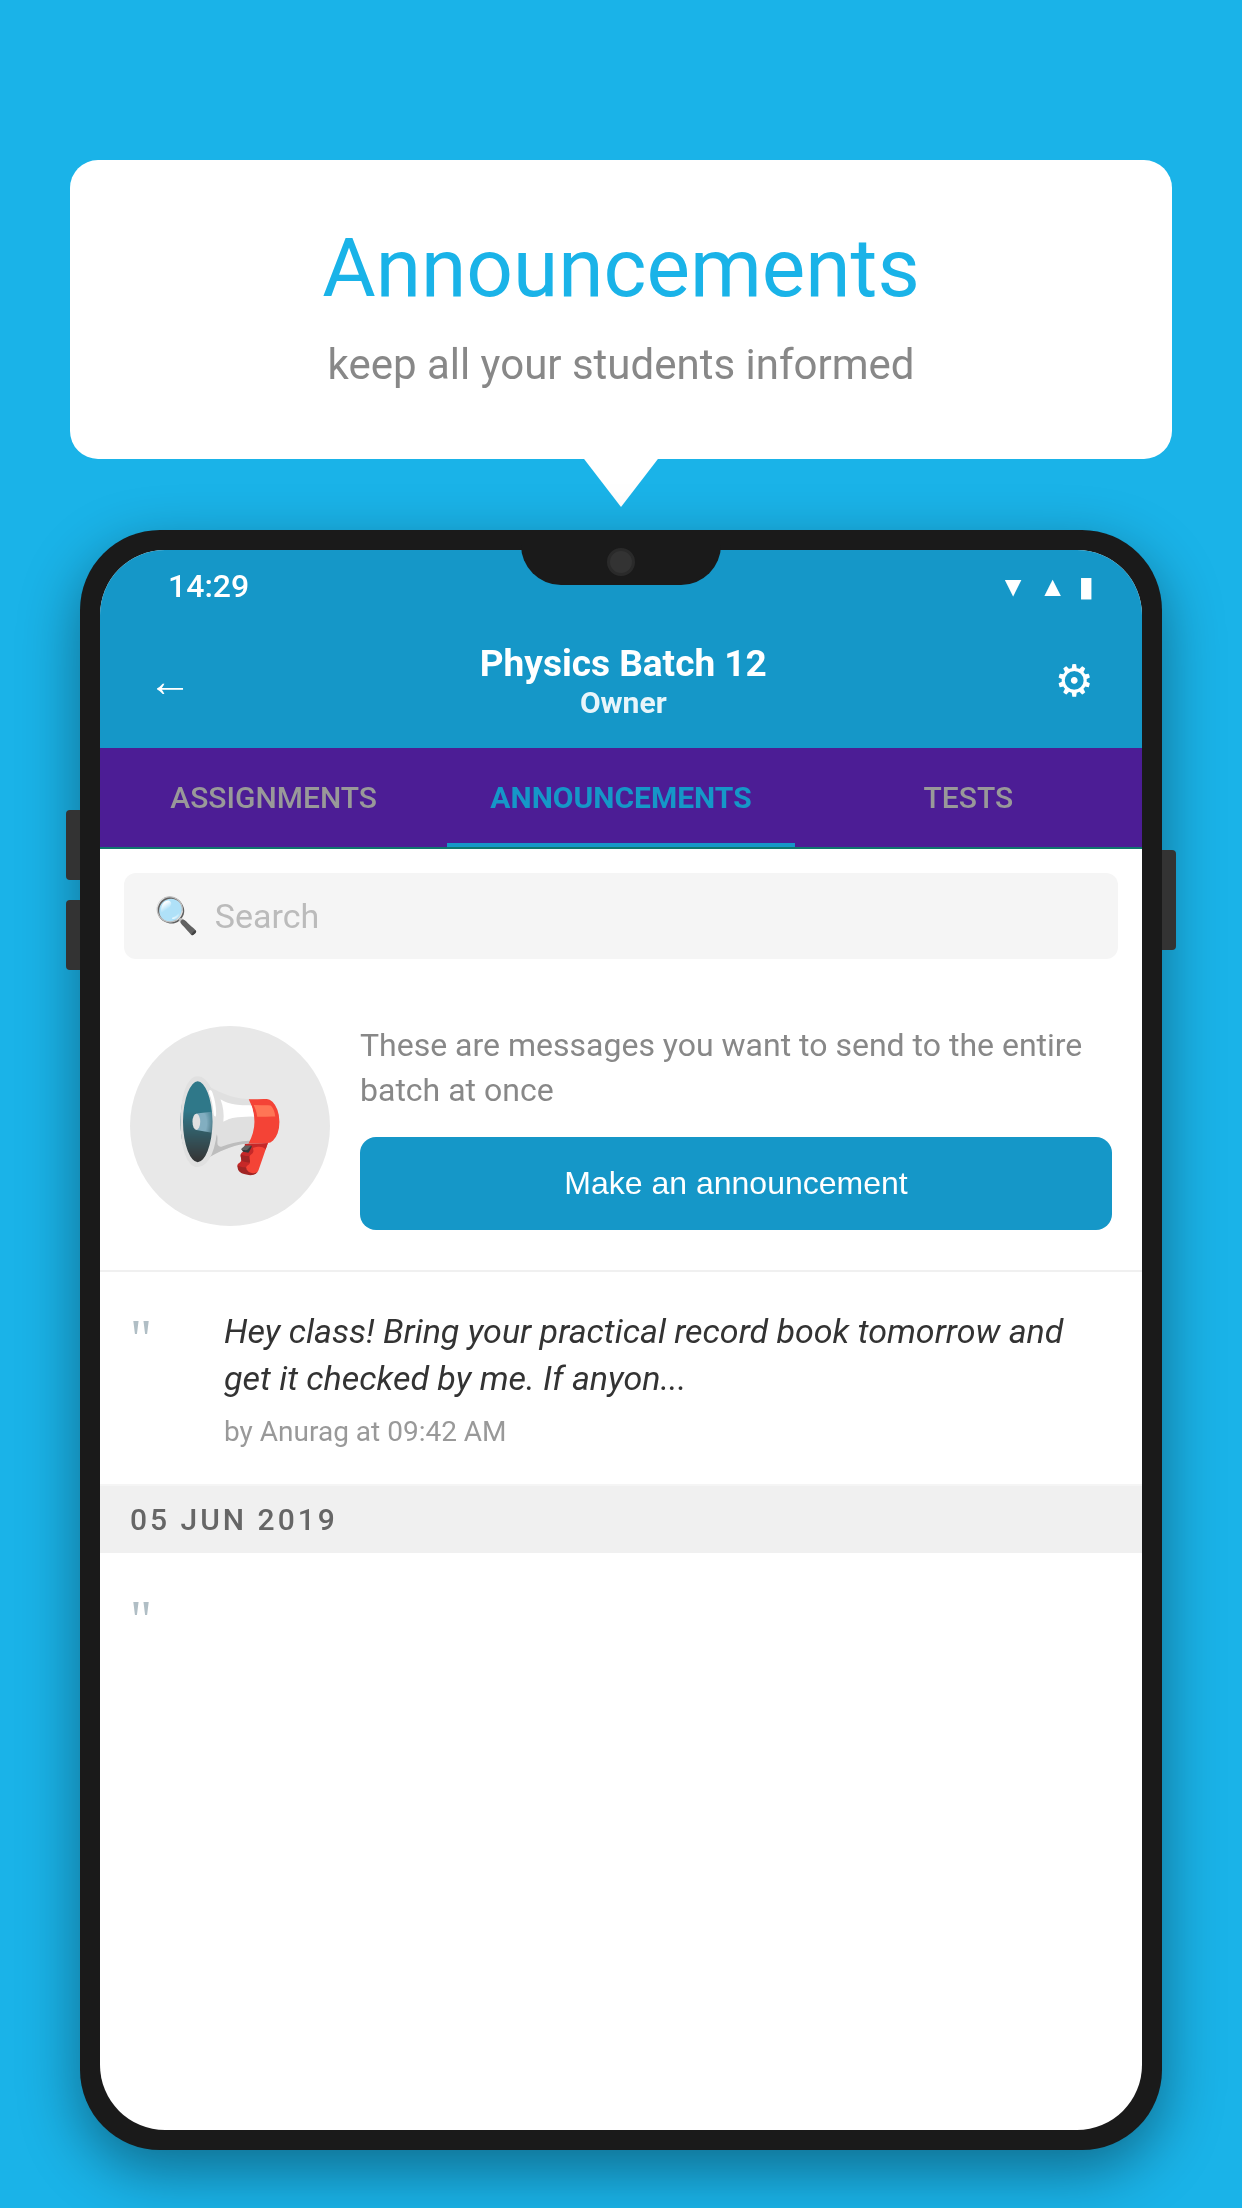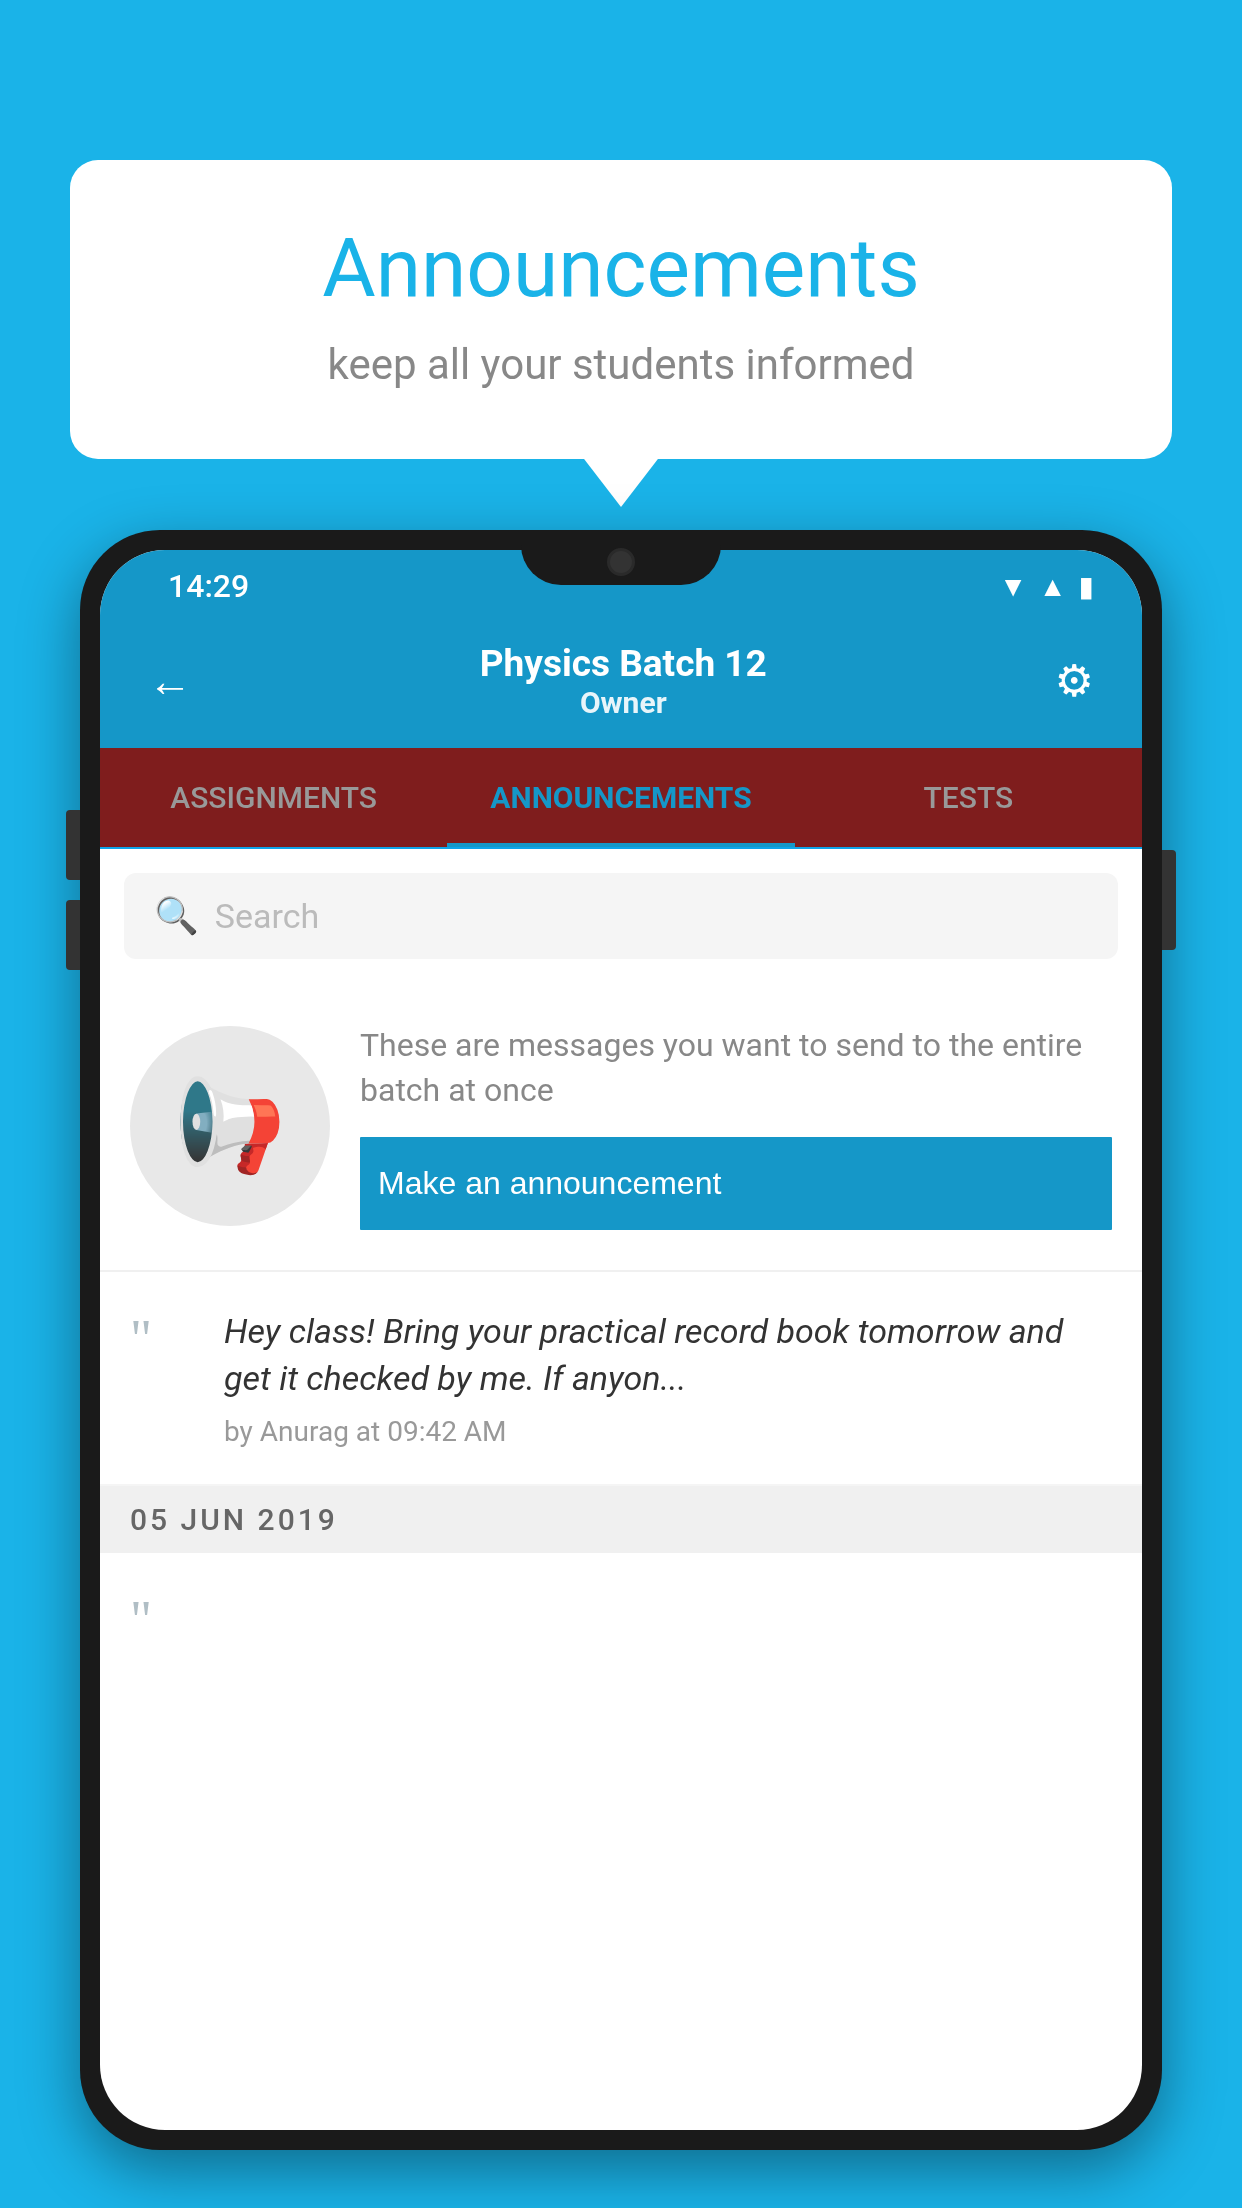--- a/index.html
+++ b/index.html
@@ -203,23 +203,23 @@
     }
 
     .header-gear {
       color: white;
       font-size: 44px;
       cursor: pointer;
     }
 
     
     .tabs-container {
-      background: #7f1d1d;
-      display: flex;
-      border-bottom: 2px solid #0ea5e9;
+      background: #4c1d95;
+      display: flex;
+      border-bottom: 2px solid #0f766e;
       position: relative;
     }
 
     .tab-item {
       flex: 1;
       padding: 32px 20px;
       text-align: center;
       font-size: 30px;
       font-weight: 500;
       color: #999;
@@ -306,26 +306,26 @@
     .promo-text {
       color: #888;
       font-size: 32px;
       line-height: 1.4;
     }
 
     .make-announcement-btn {
       background: #1597c8;
       color: white;
       border: none;
-      border-radius: 1px;
+      border-radius: 16px;
       padding: 28px 18px;
       font-size: 32px;
       font-weight: 500;
       cursor: pointer;
-      text-align: left;
+      text-align: center;
     }
 
     
     .date-separator {
       background: #f0f0f0;
       padding: 16px 30px;
       font-size: 30px;
       color: #666;
       font-weight: 500;
       letter-spacing: 3px;

